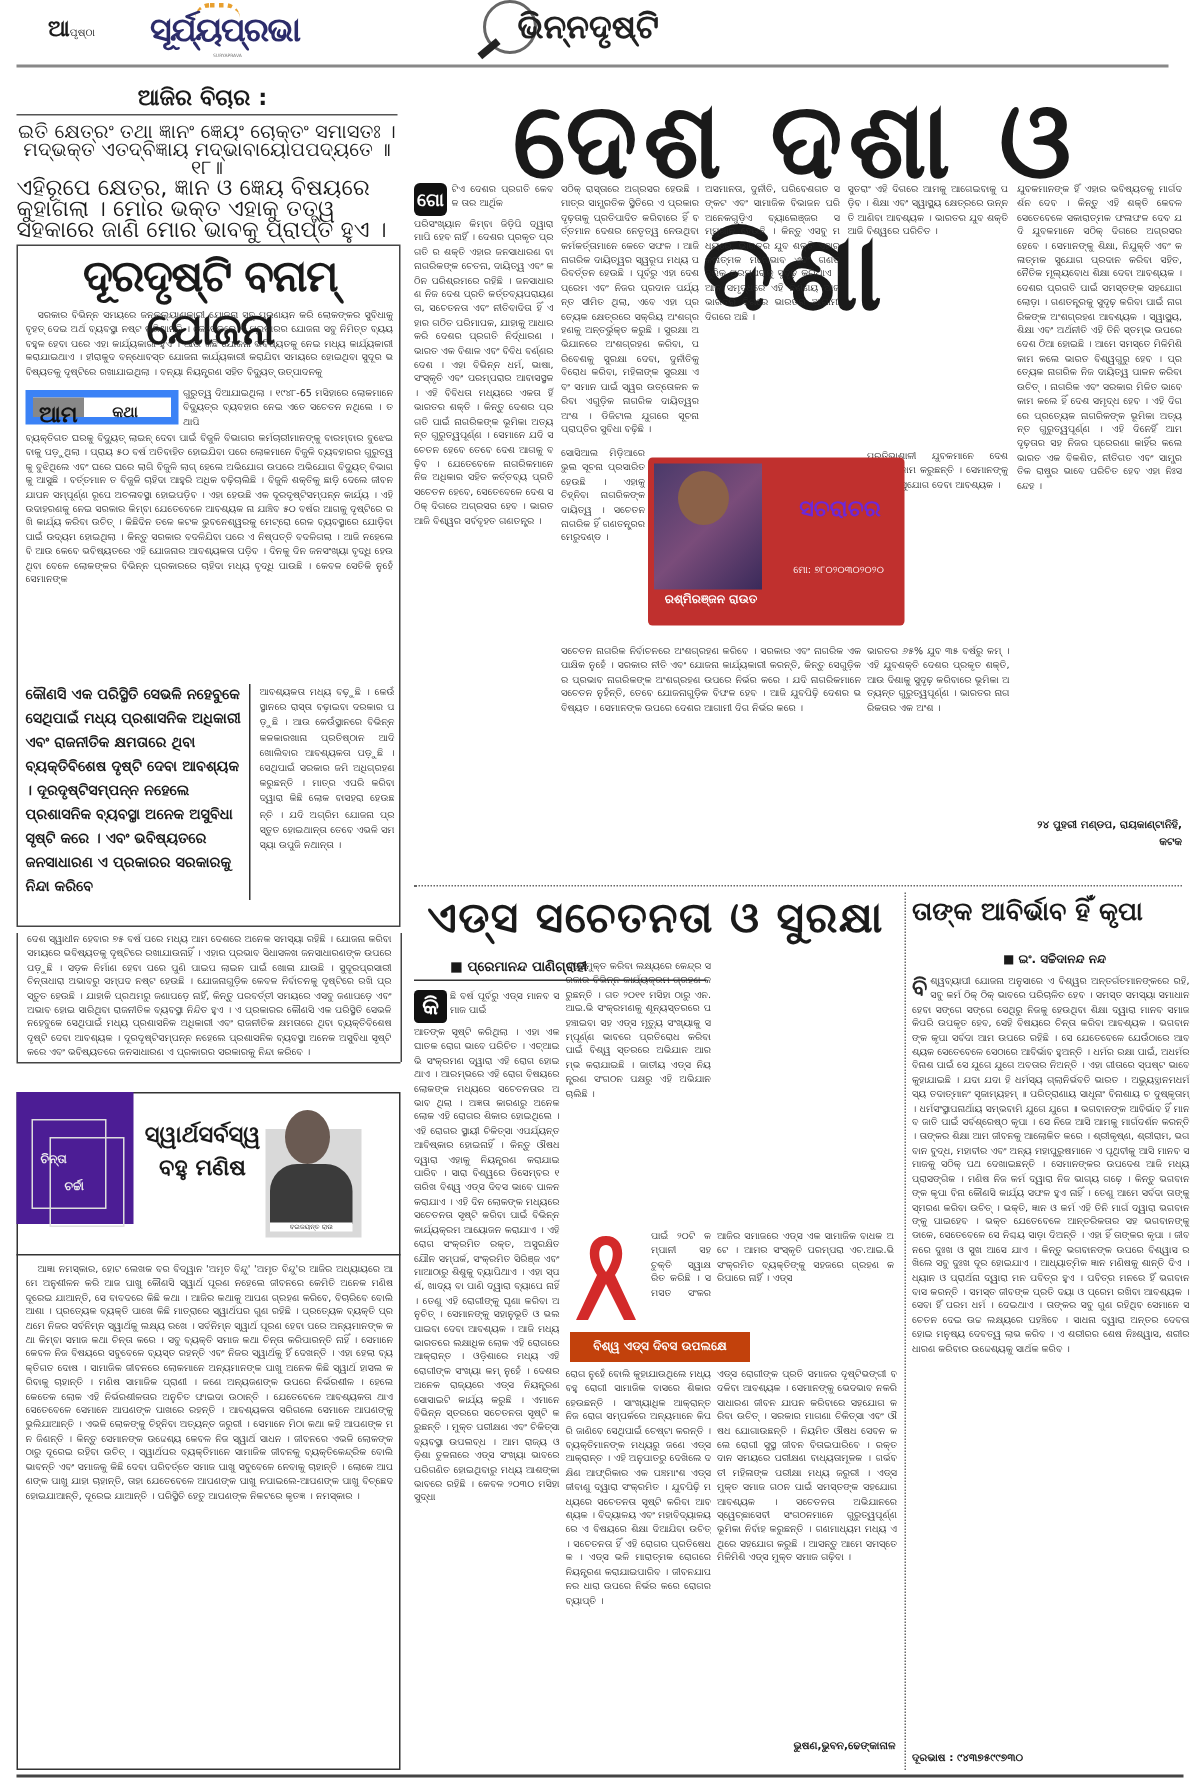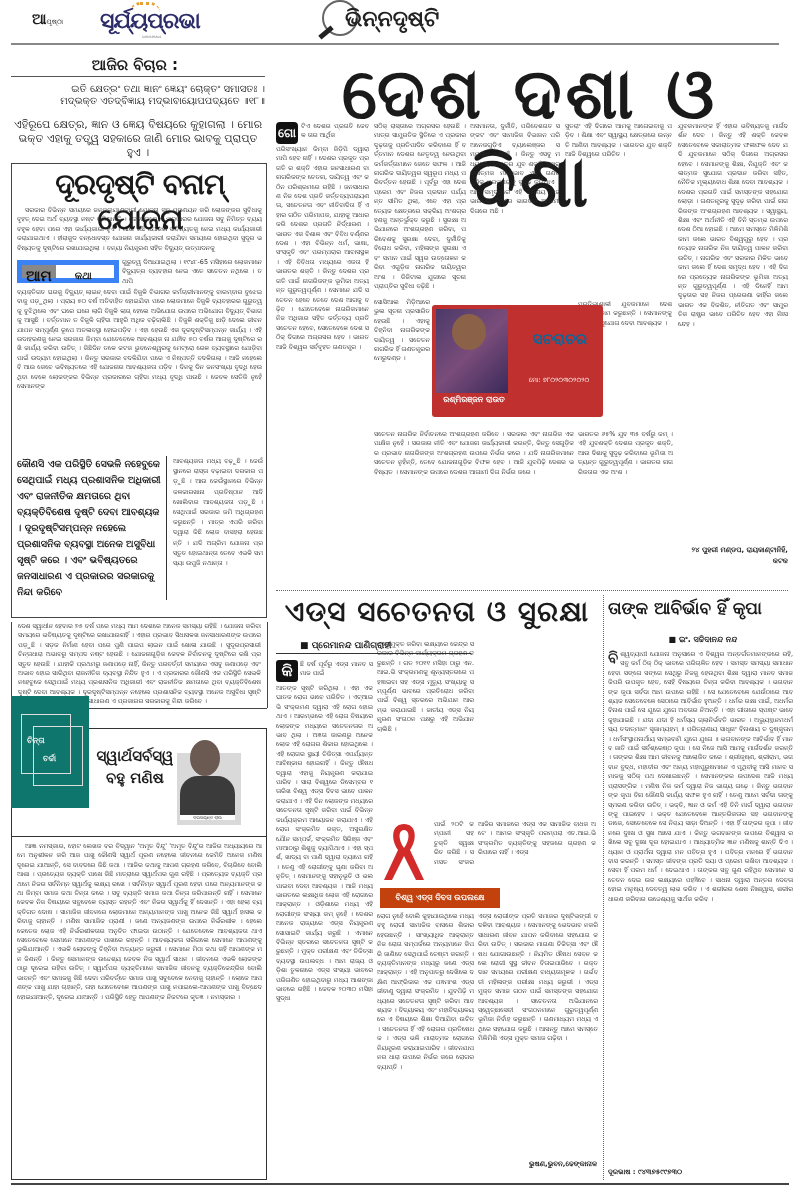--- a/index.html
+++ b/index.html
@@ -14,40 +14,40 @@
   #logo{left:100px;top:8px;font-size:22px;font-weight:bold;color:#2c2c6a;letter-spacing:-1px}
   #logo-sun{left:130px;top:2px;width:30px;height:10px;border-radius:15px 15px 0 0;border-top:3px dotted #e8a030}
   #logo-sub{left:142px;top:35px;font-size:3px;color:#777}
   #section-title{left:345px;top:6px;font-size:22px;font-weight:bold;color:#222}
   #mag-icon{left:322px;top:0;width:36px;height:36px;border:2px solid #666;border-radius:50%}
   #mag-handle{left:318px;top:30px;width:16px;height:5px;background:#222;transform:rotate(-40deg)}
   #top-rule{left:11px;top:43px;width:768px;height:2px;background:#888}
   
   #tod-title{left:50px;top:56px;width:170px;font-size:15px;font-weight:bold;text-align:center}
   #tod-rule{left:11px;top:76px;width:254px;height:1px;background:#555}
-  #tod-verse{left:11px;top:83px;width:254px;font-size:10px;line-height:12px;text-align:right}
-  #tod-mean{left:11px;top:118px;width:254px;font-size:11px;line-height:14px;text-align:center}
+  #tod-verse{left:11px;top:83px;width:254px;font-size:13px;line-height:12px;text-align:center}
+  #tod-mean{left:11px;top:118px;width:254px;font-size:15px;line-height:14px;text-align:left}
   
   #headline{left:275px;top:50px;width:510px;text-align:center;font-size:70px;font-weight:bold;letter-spacing:4px;line-height:88px}
   
   #art1-box{left:11px;top:163px;width:256px;height:455px;border:1px solid #444}
   #art1-title{left:16px;top:167px;width:248px;font-size:29px;font-weight:bold;text-align:center;letter-spacing:-1px}
   #art1-body1{left:17px;top:206px;width:245px;height:52px}
   #amakatha{left:17px;top:260px;width:102px;height:23px;border:5px solid #3b82f6;display:flex}
   #amakatha .a{background:#888;color:#111;font-size:15px;font-weight:bold;padding:0 4px;line-height:22px}
   #amakatha .b{font-size:10px;font-weight:bold;padding:0 19px;line-height:22px}
   #art1-body2{left:122px;top:258px;width:140px;height:30px}
   #art1-body3{left:17px;top:288px;width:245px;height:160px}
   #art1-pull{left:17px;top:456px;width:150px;font-size:9.6px;line-height:16px;font-weight:bold;border-right:1px solid #333;padding-right:4px}
   #art1-body4{left:173px;top:456px;width:90px;height:160px;line-height:10.2px}
   #art1-body5{left:17px;top:622px;width:245px;height:86px;border-left:1px solid #444;border-right:1px solid #444;margin-left:-6px;padding:0 6px;width:257px}
   #art1-bottom{left:11px;top:708px;width:256px;height:1px;background:#444}
   
   #art2-box{left:11px;top:728px;width:256px;height:452px;border:1px solid #333}
-  #art2-logo{left:11px;top:696px;width:78px;height:112px;background:#0f766e}
+  #art2-logo{left:11px;top:728px;width:78px;height:88px;background:#4c1d95}
   #art2-logo .sq1{position:absolute;left:10px;top:18px;width:50px;height:60px;border:1.5px solid #ddd}
   #art2-logo .sq2{position:absolute;left:22px;top:30px;width:50px;height:60px;border:1.5px solid #ddd}
   #art2-logo span{position:absolute;color:#eee;font-size:8px;font-weight:bold}
   #art2-title{left:92px;top:745px;width:86px;text-align:center;font-size:15px;line-height:22px;font-weight:bold}
   #art2-photo{left:177px;top:735px;width:64px;height:90px;background:linear-gradient(#fff 0,#fff 20%,#d9d9d9 20%)}
   #art2-face{left:190px;top:740px;width:30px;height:36px;border-radius:50%;background:#6a5a52}
   #art2-suit{left:180px;top:776px;width:55px;height:40px;background:#3b3b3b;border-radius:18px 18px 0 0}
   #art2-author{left:180px;top:815px;width:55px;font-size:4.5px;text-align:center;background:#fff}
   #art2-header-rule{left:11px;top:836px;width:256px;height:1px;background:#333}
   #art2-body{left:17px;top:842px;width:245px;height:332px}
@@ -56,21 +56,21 @@
   #mid-body1{left:301px;top:122px;width:68px;height:22px}
   #mid-body2{left:276px;top:145px;width:93px;height:440px}
   #mid-body3{left:374px;top:122px;width:92px;height:176px}
   #mid-body4{left:374px;top:298px;width:56px;height:128px}
   #mid-body5{left:374px;top:430px;width:200px;height:153px}
   #mid-body6{left:470px;top:122px;width:90px;height:176px}
   #col-photo{left:432px;top:305px;width:171px;height:112px;background:#c0302e;border-radius:3px}
   #photo-img{left:436px;top:309px;width:72px;height:84px;background:linear-gradient(135deg,#4a3a6a,#7a4c7a 50%,#3a2a5a)}
   #photo-face{left:452px;top:314px;width:34px;height:36px;border-radius:50%;background:#8b6148}
   #col-name{left:432px;top:395px;width:84px;color:#fff;font-size:8px;text-align:center;font-weight:bold}
-  #col-tag{left:520px;top:330px;width:80px;color:#0369a1;font-size:15px;text-align:center;font-weight:bold}
+  #col-tag{left:520px;top:330px;width:80px;color:#6d28d9;font-size:15px;text-align:center;font-weight:bold}
   #col-mob{left:516px;top:376px;width:86px;color:#fff;font-size:6.6px;text-align:center}
   #right-body1{left:565px;top:122px;width:107px;height:178px}
   #right-body2{left:578px;top:300px;width:94px;height:126px}
   #right-body3{left:678px;top:122px;width:110px;height:418px}
   #right-body4{left:578px;top:430px;width:95px;height:153px}
   #right-sig{left:678px;top:545px;width:110px;text-align:right;font-size:7px;font-weight:bold;line-height:11px}
   #mid-rule{left:276px;top:590px;width:512px;height:0;border-top:1px dotted #666}
   
   #aids-title{left:272px;top:595px;width:330px;font-size:28px;font-weight:bold;text-align:center;letter-spacing:1px}
   #aids-author{left:300px;top:640px;width:150px;font-size:9px;font-weight:bold}

